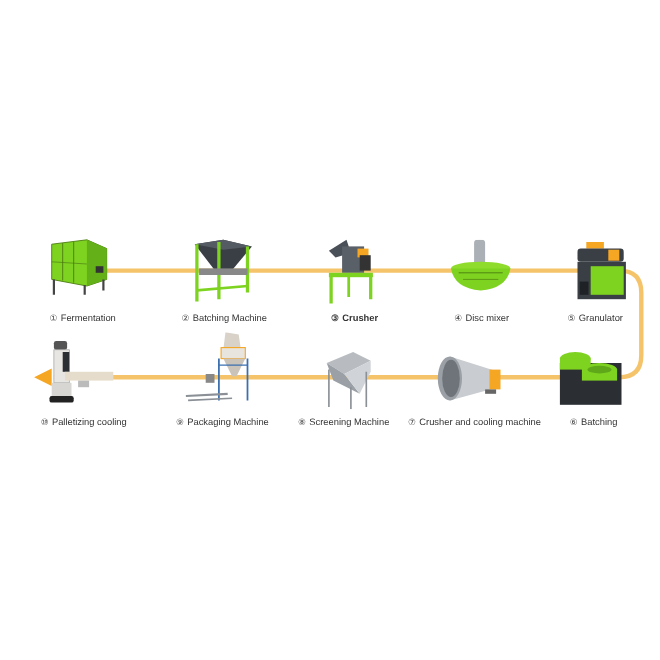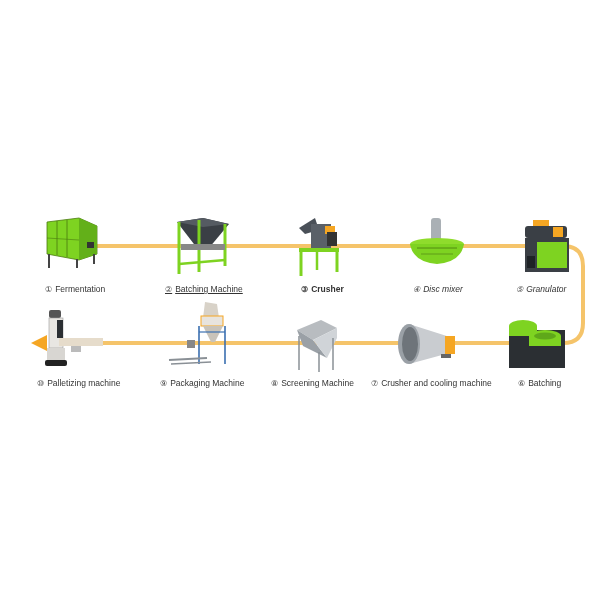--- a/index.html
+++ b/index.html
@@ -43,21 +43,21 @@
     <svg width="60" height="64">
       <polygon points="4,8 30,4 56,10 36,34 24,34" fill="#3a3f45"></polygon>
       <polygon points="4,8 30,4 56,10 30,13" fill="#555b62"></polygon>
       <line x1="6" y1="8" x2="6" y2="60" stroke="#7ED321" stroke-width="3"></line>
       <line x1="26" y1="6" x2="26" y2="58" stroke="#7ED321" stroke-width="3"></line>
       <line x1="52" y1="10" x2="52" y2="52" stroke="#7ED321" stroke-width="3"></line>
       <rect x="8" y="30" width="44" height="6" fill="#888"></rect>
       <line x1="6" y1="50" x2="52" y2="46" stroke="#7ED321" stroke-width="2.5"></line>
     </svg>
   </div>
-  <div class="label" style="left:152px;top:284px;text-decoration:underline;">
+  <div class="label" style="left:152px;top:284px;">
     <span class="num">②</span><span>Batching Machine</span>
   </div>
 
   <div class="step" style="left:282px;top:216px;">
     <svg width="46" height="62">
       <polygon points="4,12 20,2 24,14 10,18" fill="#4a5058"></polygon>
       <rect x="16" y="8" width="20" height="24" fill="#5a6068"></rect>
       <rect x="30" y="10" width="10" height="8" fill="#F5A623"></rect>
       <rect x="32" y="16" width="10" height="14" fill="#333"></rect>
       <rect x="4" y="32" width="40" height="4" fill="#7ED321"></rect>
@@ -72,35 +72,35 @@
 
   <div class="step" style="left:396px;top:218px;">
     <svg width="56" height="50">
       <rect x="22" y="0" width="10" height="24" rx="3" fill="#aab0b5"></rect>
       <ellipse cx="28" cy="26" rx="27" ry="6" fill="#8fdc2c"></ellipse>
       <path d="M1 26 Q 4 44 28 46 Q 52 44 55 26 Z" fill="#7ED321"></path>
       <line x1="8" y1="30" x2="48" y2="30" stroke="#4a7a10" stroke-width="0.8"></line>
       <line x1="12" y1="36" x2="44" y2="36" stroke="#4a7a10" stroke-width="0.6"></line>
     </svg>
   </div>
-  <div class="label" style="left:400px;top:284px;font-style:italic;">
+  <div class="label" style="left:400px;top:284px;">
     <span class="num">④</span><span>Disc mixer</span>
   </div>
 
   <div class="step" style="left:510px;top:220px;">
     <svg width="48" height="56">
       <rect x="10" y="0" width="16" height="6" fill="#F5A623"></rect>
       <rect x="2" y="6" width="42" height="12" rx="3" fill="#3a3f45"></rect>
       <rect x="30" y="7" width="10" height="10" fill="#F5A623"></rect>
       <rect x="2" y="18" width="44" height="34" fill="#3a3f45"></rect>
       <rect x="14" y="22" width="30" height="26" fill="#7ED321"></rect>
       <rect x="4" y="36" width="8" height="12" fill="#1e2226"></rect>
     </svg>
   </div>
-  <div class="label" style="left:503px;top:284px;font-style:italic;">
+  <div class="label" style="left:503px;top:284px;">
     <span class="num">⑤</span><span>Granulator</span>
   </div>
 
   <div class="step" style="left:494px;top:316px;">
     <svg width="62" height="54">
       <rect x="2" y="14" width="56" height="38" fill="#2b2f33"></rect>
       <ellipse cx="16" cy="10" rx="14" ry="6" fill="#7ED321"></ellipse>
       <rect x="2" y="10" width="28" height="10" fill="#7ED321"></rect>
       <ellipse cx="38" cy="20" rx="16" ry="6" fill="#7ED321"></ellipse>
       <rect x="22" y="20" width="32" height="10" fill="#7ED321"></rect>
@@ -160,15 +160,15 @@
       <rect x="6" y="0" width="12" height="8" rx="2" fill="#555"></rect>
       <rect x="6" y="8" width="14" height="30" fill="#e8e6e2" stroke="#999" stroke-width="0.6"></rect>
       <rect x="14" y="10" width="6" height="18" fill="#2b2f33"></rect>
       <rect x="16" y="28" width="44" height="8" fill="#e6dccb"></rect>
       <rect x="28" y="36" width="10" height="6" fill="#bbb"></rect>
       <rect x="4" y="38" width="18" height="14" fill="#d8d6d2"></rect>
       <rect x="2" y="50" width="22" height="6" rx="2" fill="#222"></rect>
     </svg>
   </div>
   <div class="label" style="left:24px;top:378px;">
-    <span class="num">⑩</span><span>Palletizing machine</span>
+    <span class="num">⑩</span><span>Palletizing cooling</span>
   </div>
 </div>
 
 </body></html>

